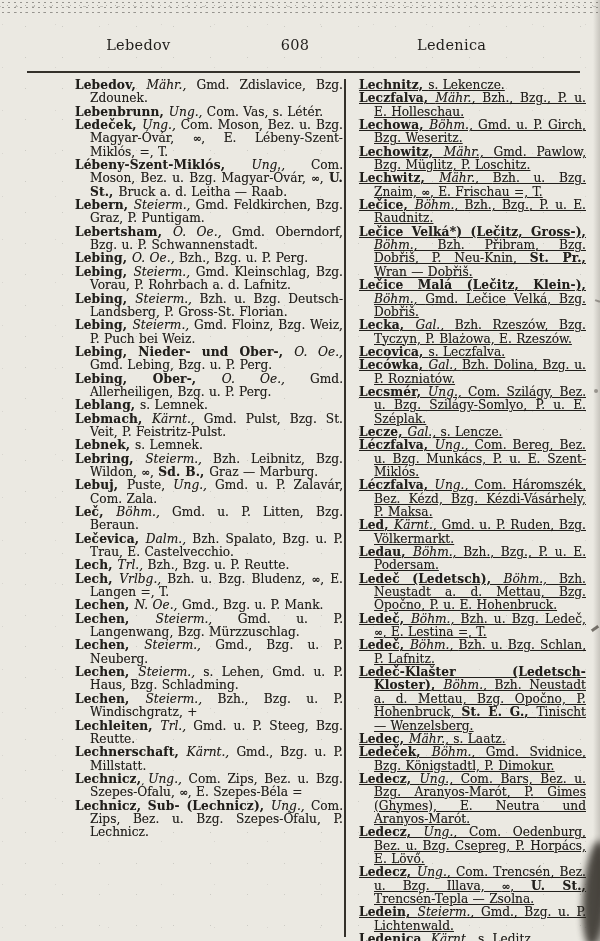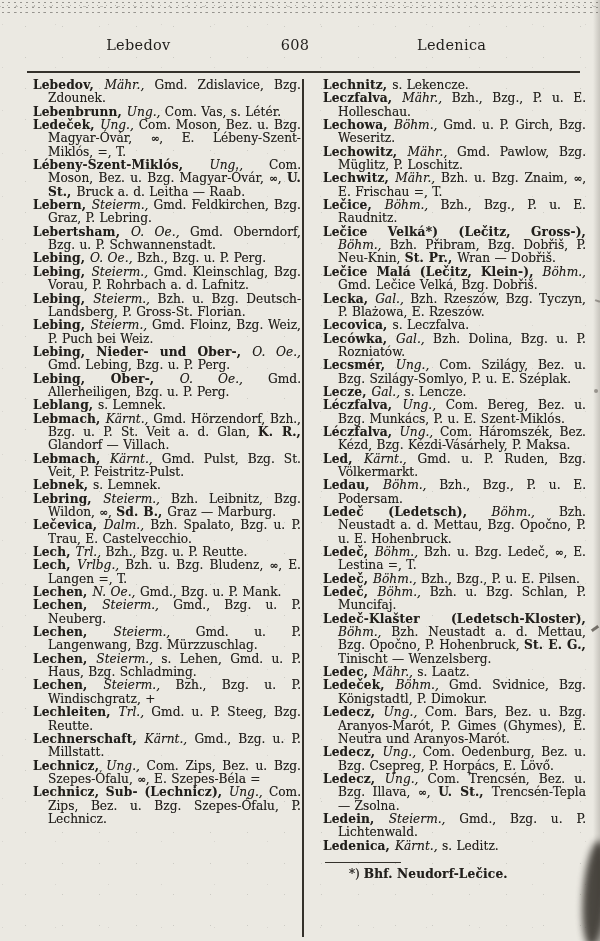--- a/index.html
+++ b/index.html
@@ -30,23 +30,23 @@
     background:linear-gradient(to left, rgba(60,55,48,.20), transparent);}
   .header{
     position:absolute;top:37px;left:30px;right:40px;
     display:grid;grid-template-columns:1fr auto 1fr;align-items:baseline;
     font-size:14.5px;letter-spacing:.3px;
   }
   .header .hw{text-align:center;}
   .header .pn{text-align:left;padding:0 34px;}
   .header-rule{position:absolute;top:71px;left:27px;right:20px;border-top:2px solid #34312b;}
   .columns{position:absolute;top:79px;left:33px;right:14px;bottom:4px;display:flex;}
-  .col-l{width:268px;}
+  .col-l{width:268px;margin-left:42px;}
   .divider{width:2px;background:#34312b;margin-left:1px;}
-  .col-r{flex:1;padding-left:19px;}
+  .col-r{flex:1;padding-left:13px;text-decoration:underline;}
   .entry{
     margin:0;padding-left:15px;text-indent:-15px;
     font-size:12.2px;line-height:13.35px;
     text-align:justify;word-spacing:.5px;
     text-shadow:0 0 .4px rgba(35,30,25,.45);
   }
   .entry .b{font-weight:bold;letter-spacing:.15px;}
   .entry .i{font-style:italic;}
   .entry .ph{font-weight:bold;font-size:11px;letter-spacing:-.5px;}
   .footnote-rule{width:76px;border-top:1.7px solid #34312b;margin:9px 0 5px 2px;}
@@ -78,39 +78,40 @@
     <span class="hw">Ledenica</span>
   </div>
   <div class="header-rule"></div>
 
   <div class="columns">
     <div class="col-l" id="col-left">
         <p class="entry"><span class="b">Lebedov, </span><span class="i">Mähr., </span><span class="n">Gmd. Zdislavice, Bzg. Zdounek.</span></p>
         <p class="entry"><span class="b">Lebenbrunn, </span><span class="i">Ung., </span><span class="n">Com. Vas, s. Létér.</span></p>
         <p class="entry"><span class="b">Ledeček, </span><span class="i">Ung., </span><span class="n">Com. Moson, Bez. u. Bzg. Magyar-Óvár, </span><span class="ph">∞</span><span class="n">, E. Lébeny-Szent-Miklós, =, T.</span></p>
         <p class="entry"><span class="b">Lébeny-Szent-Miklós, </span><span class="i">Ung., </span><span class="n">Com. Moson, Bez. u. Bzg. Magyar-Óvár, </span><span class="ph">∞</span><span class="n">, </span><span class="b">U. St., </span><span class="n">Bruck a. d. Leitha — Raab.</span></p>
-        <p class="entry"><span class="b">Lebern, </span><span class="i">Steierm., </span><span class="n">Gmd. Feldkirchen, Bzg. Graz, P. Lebring.</span></p>
+        <p class="entry"><span class="b">Lebern, </span><span class="i">Steierm., </span><span class="n">Gmd. Feldkirchen, Bzg. Graz, P. Puntigam.</span></p>
         <p class="entry"><span class="b">Lebertsham, </span><span class="i">O. Oe., </span><span class="n">Gmd. Oberndorf, Bzg. u. P. Schwannenstadt.</span></p>
         <p class="entry"><span class="b">Lebing, </span><span class="i">O. Oe., </span><span class="n">Bzh., Bzg. u. P. Perg.</span></p>
         <p class="entry"><span class="b">Lebing, </span><span class="i">Steierm., </span><span class="n">Gmd. Kleinschlag, Bzg. Vorau, P. Rohrbach a. d. Lafnitz.</span></p>
         <p class="entry"><span class="b">Lebing, </span><span class="i">Steierm., </span><span class="n">Bzh. u. Bzg. Deutsch-Landsberg, P. Gross-St. Florian.</span></p>
         <p class="entry"><span class="b">Lebing, </span><span class="i">Steierm., </span><span class="n">Gmd. Floinz, Bzg. Weiz, P. Puch bei Weiz.</span></p>
         <p class="entry"><span class="b">Lebing, Nieder- und Ober-, </span><span class="i">O. Oe., </span><span class="n">Gmd. Lebing, Bzg. u. P. Perg.</span></p>
         <p class="entry"><span class="b">Lebing, Ober-, </span><span class="i">O. Oe., </span><span class="n">Gmd. Allerheiligen, Bzg. u. P. Perg.</span></p>
         <p class="entry"><span class="b">Leblang, </span><span class="n">s. Lemnek.</span></p>
-        <p class="entry"><span class="b">Lebmach, </span><span class="i">Kärnt., </span><span class="n">Gmd. Hörzendorf, Bzh., Bzg. u. P. St. Veit a. d. Glan, </span><span class="b">K. R., </span><span class="n">Glandorf — Villach.</span></p>
         <p class="entry"><span class="b">Lebmach, </span><span class="i">Kärnt., </span><span class="n">Gmd. Pulst, Bzg. St. Veit, P. Feistritz-Pulst.</span></p>
         <p class="entry"><span class="b">Lebnek, </span><span class="n">s. Lemnek.</span></p>
         <p class="entry"><span class="b">Lebring, </span><span class="i">Steierm., </span><span class="n">Bzh. Leibnitz, Bzg. Wildon, </span><span class="ph">∞</span><span class="n">, </span><span class="b">Sd. B., </span><span class="n">Graz — Marburg.</span></p>
+        <p class="entry"><span class="b">Lebuj, </span><span class="n">Puste, </span><span class="i">Ung., </span><span class="n">Gmd. u. P. Zalavár, Com. Zala.</span></p>
+        <p class="entry"><span class="b">Leč, </span><span class="i">Böhm., </span><span class="n">Gmd. u. P. Litten, Bzg. Beraun.</span></p>
         <p class="entry"><span class="b">Lečevica, </span><span class="i">Dalm., </span><span class="n">Bzh. Spalato, Bzg. u. P. Trau, E. Castelvecchio.</span></p>
         <p class="entry"><span class="b">Lech, </span><span class="i">Trl., </span><span class="n">Bzh., Bzg. u. P. Reutte.</span></p>
         <p class="entry"><span class="b">Lech, </span><span class="i">Vrlbg., </span><span class="n">Bzh. u. Bzg. Bludenz, </span><span class="ph">∞</span><span class="n">, E. Langen =, T.</span></p>
         <p class="entry"><span class="b">Lechen, </span><span class="i">N. Oe., </span><span class="n">Gmd., Bzg. u. P. Mank.</span></p>
+        <p class="entry"><span class="b">Lechen, </span><span class="i">Steierm., </span><span class="n">Gmd. u. P. Langenwang, Bzg. Mürzzuschlag.</span></p>
         <p class="entry"><span class="b">Lechen, </span><span class="i">Steierm., </span><span class="n">Gmd., Bzg. u. P. Neuberg.</span></p>
-        <p class="entry"><span class="b">Lechen, </span><span class="i">Steierm., </span><span class="n">Gmd. u. P. Langenwang, Bzg. Mürzzuschlag.</span></p>
         <p class="entry"><span class="b">Lechen, </span><span class="i">Steierm., </span><span class="n">s. Lehen, Gmd. u. P. Haus, Bzg. Schladming.</span></p>
         <p class="entry"><span class="b">Lechen, </span><span class="i">Steierm., </span><span class="n">Bzh., Bzg. u. P. Windischgratz, +</span></p>
         <p class="entry"><span class="b">Lechleiten, </span><span class="i">Trl., </span><span class="n">Gmd. u. P. Steeg, Bzg. Reutte.</span></p>
         <p class="entry"><span class="b">Lechnerschaft, </span><span class="i">Kärnt., </span><span class="n">Gmd., Bzg. u. P. Millstatt.</span></p>
         <p class="entry"><span class="b">Lechnicz, </span><span class="i">Ung., </span><span class="n">Com. Zips, Bez. u. Bzg. Szepes-Ófalu, </span><span class="ph">∞</span><span class="n">, E. Szepes-Béla =</span></p>
         <p class="entry"><span class="b">Lechnicz, Sub- (Lechnicz), </span><span class="i">Ung., </span><span class="n">Com. Zips, Bez. u. Bzg. Szepes-Ófalu, P. Lechnicz.</span></p>
       </div>
     <div class="divider"></div>
     <div class="col-r">
       <div id="col-right">
@@ -126,22 +127,21 @@
           <p class="entry"><span class="b">Lecovica, </span><span class="n">s. Leczfalva.</span></p>
           <p class="entry"><span class="b">Lecówka, </span><span class="i">Gal., </span><span class="n">Bzh. Dolina, Bzg. u. P. Rozniatów.</span></p>
           <p class="entry"><span class="b">Lecsmér, </span><span class="i">Ung., </span><span class="n">Com. Szilágy, Bez. u. Bzg. Szilágy-Somlyo, P. u. E. Széplak.</span></p>
           <p class="entry"><span class="b">Lecze, </span><span class="i">Gal., </span><span class="n">s. Lencze.</span></p>
           <p class="entry"><span class="b">Léczfalva, </span><span class="i">Ung., </span><span class="n">Com. Bereg, Bez. u. Bzg. Munkács, P. u. E. Szent-Miklós.</span></p>
           <p class="entry"><span class="b">Léczfalva, </span><span class="i">Ung., </span><span class="n">Com. Háromszék, Bez. Kézd, Bzg. Kézdi-Vásárhely, P. Maksa.</span></p>
           <p class="entry"><span class="b">Led, </span><span class="i">Kärnt., </span><span class="n">Gmd. u. P. Ruden, Bzg. Völkermarkt.</span></p>
           <p class="entry"><span class="b">Ledau, </span><span class="i">Böhm., </span><span class="n">Bzh., Bzg., P. u. E. Podersam.</span></p>
           <p class="entry"><span class="b">Ledeč (Ledetsch), </span><span class="i">Böhm., </span><span class="n">Bzh. Neustadt a. d. Mettau, Bzg. Opočno, P. u. E. Hohenbruck.</span></p>
           <p class="entry"><span class="b">Ledeč, </span><span class="i">Böhm., </span><span class="n">Bzh. u. Bzg. Ledeč, </span><span class="ph">∞</span><span class="n">, E. Lestina =, T.</span></p>
-          <p class="entry"><span class="b">Ledeč, </span><span class="i">Böhm., </span><span class="n">Bzh., Bzg., P. u. E. Pilsen.</span></p>
-          <p class="entry"><span class="b">Ledeč, </span><span class="i">Böhm., </span><span class="n">Bzh. u. Bzg. Schlan, P. Muncifaj.</span></p>
+          <p class="entry"><span class="b">Ledeč, </span><span class="i">Böhm., </span><span class="n">Bzh. u. Bzg. Schlan, P. Lafnitz.</span></p>
           <p class="entry"><span class="b">Ledeč-Klašter (Ledetsch-Kloster), </span><span class="i">Böhm., </span><span class="n">Bzh. Neustadt a. d. Mettau, Bzg. Opočno, P. Hohenbruck, </span><span class="b">St. E. G., </span><span class="n">Tinischt — Wenzelsberg.</span></p>
           <p class="entry"><span class="b">Ledec, </span><span class="i">Mähr., </span><span class="n">s. Laatz.</span></p>
           <p class="entry"><span class="b">Ledeček, </span><span class="i">Böhm., </span><span class="n">Gmd. Svidnice, Bzg. Königstadtl, P. Dimokur.</span></p>
           <p class="entry"><span class="b">Ledecz, </span><span class="i">Ung., </span><span class="n">Com. Bars, Bez. u. Bzg. Aranyos-Marót, P. Gimes (Ghymes), E. Neutra und Aranyos-Marót.</span></p>
           <p class="entry"><span class="b">Ledecz, </span><span class="i">Ung., </span><span class="n">Com. Oedenburg, Bez. u. Bzg. Csepreg, P. Horpács, E. Lövő.</span></p>
           <p class="entry"><span class="b">Ledecz, </span><span class="i">Ung., </span><span class="n">Com. Trencsén, Bez. u. Bzg. Illava, </span><span class="ph">∞</span><span class="n">, </span><span class="b">U. St., </span><span class="n">Trencsén-Tepla — Zsolna.</span></p>
           <p class="entry"><span class="b">Ledein, </span><span class="i">Steierm., </span><span class="n">Gmd., Bzg. u. P. Lichtenwald.</span></p>
           <p class="entry"><span class="b">Ledenica, </span><span class="i">Kärnt., </span><span class="n">s. Leditz.</span></p>
         </div>
       <div class="footnote-rule"></div>

